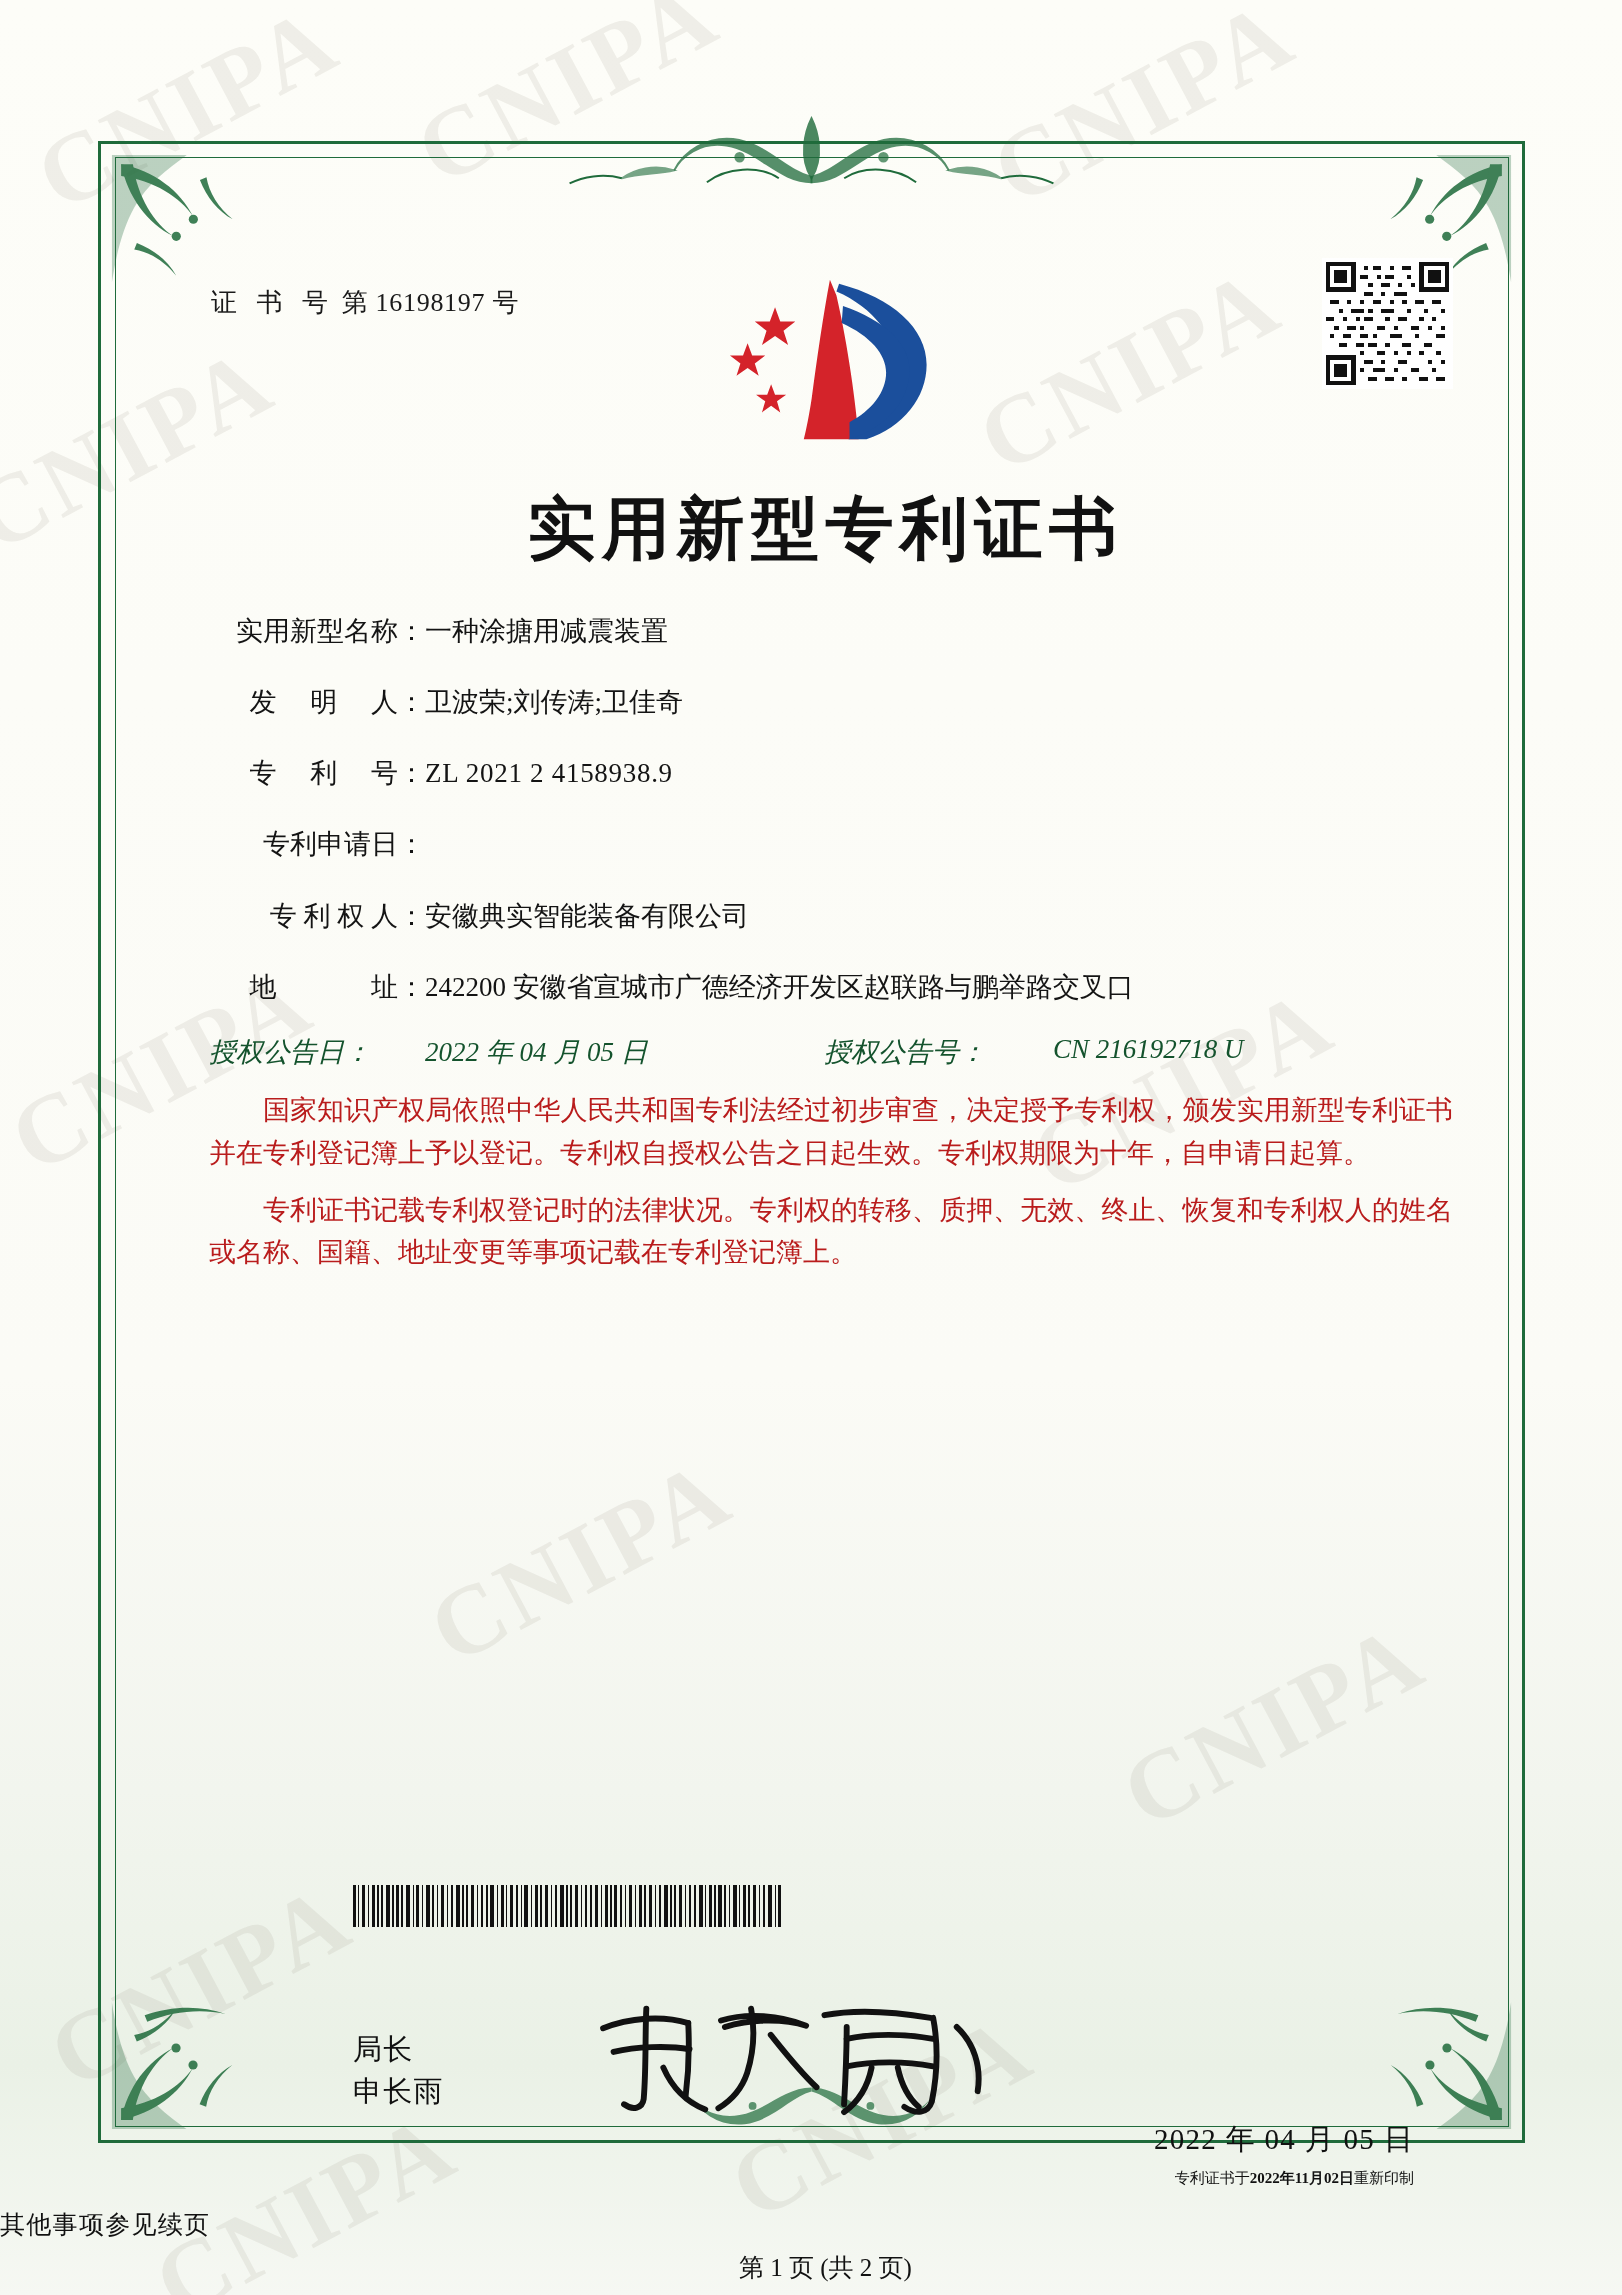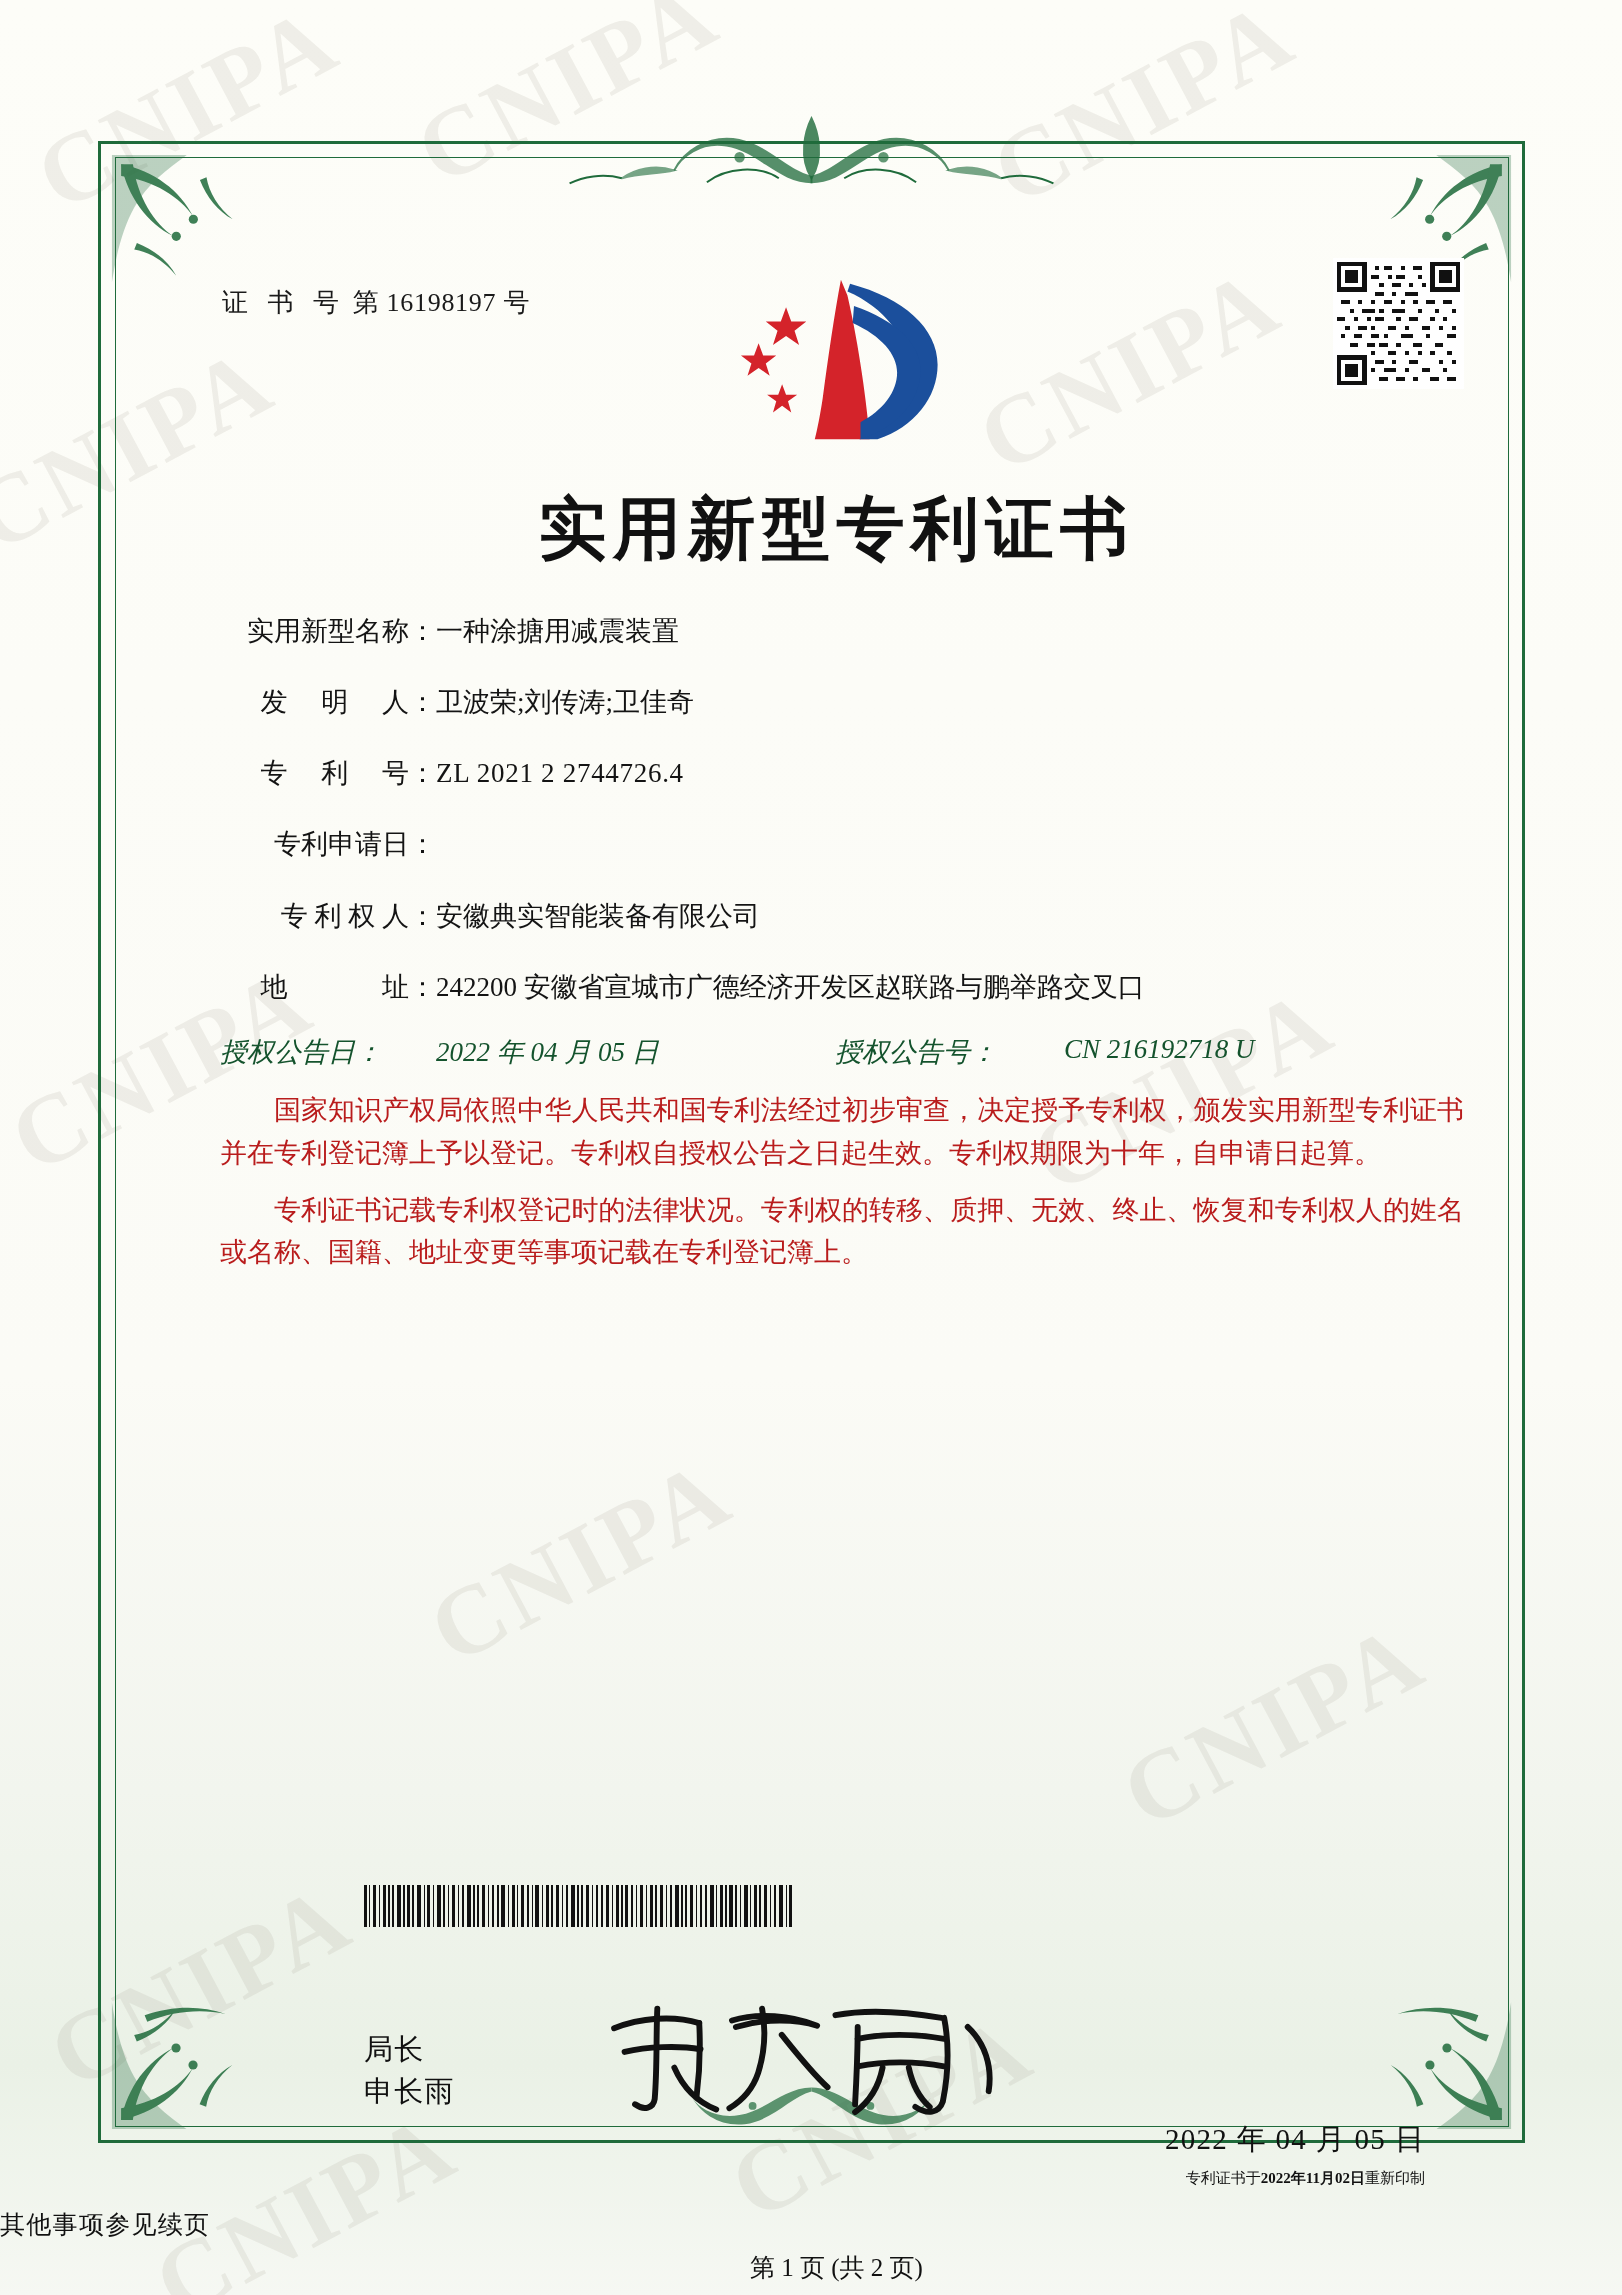--- a/index.html
+++ b/index.html
@@ -59,21 +59,21 @@
     height: 1970px;
     border: 1.3px solid #1f6b3b;
     box-sizing: border-box;
   }
   .corner-svg, .top-orn, .bottom-orn {
     position: absolute;
     pointer-events: none;
   }
   .content {
     position: absolute;
-    left: 130px;
+    left: 119px;
     top: 157px;
     width: 1394px;
     height: 1438px;
     padding-left: 19px;
   }
 
   
   .cert-no {
     position: absolute;
     left: 92px;
@@ -482,21 +482,21 @@
         <span class="val">一种涂搪用减震装置</span>
       </div>
 
       <div class="field">
         <span class="key">发　 明 　人：</span>
         <span class="val">卫波荣;刘传涛;卫佳奇</span>
       </div>
 
       <div class="field">
         <span class="key">专　 利 　号：</span>
-        <span class="val mono">ZL 2021 2 2744726.4</span>
+        <span class="val mono">ZL 2021 2 4158938.9</span>
       </div>
 
       <div class="field">
         <span class="key">专利申请日：</span>
       </div>
 
       <div class="field">
         <span class="key">专 利 权 人：</span>
         <span class="val">安徽典实智能装备有限公司</span>
       </div>

